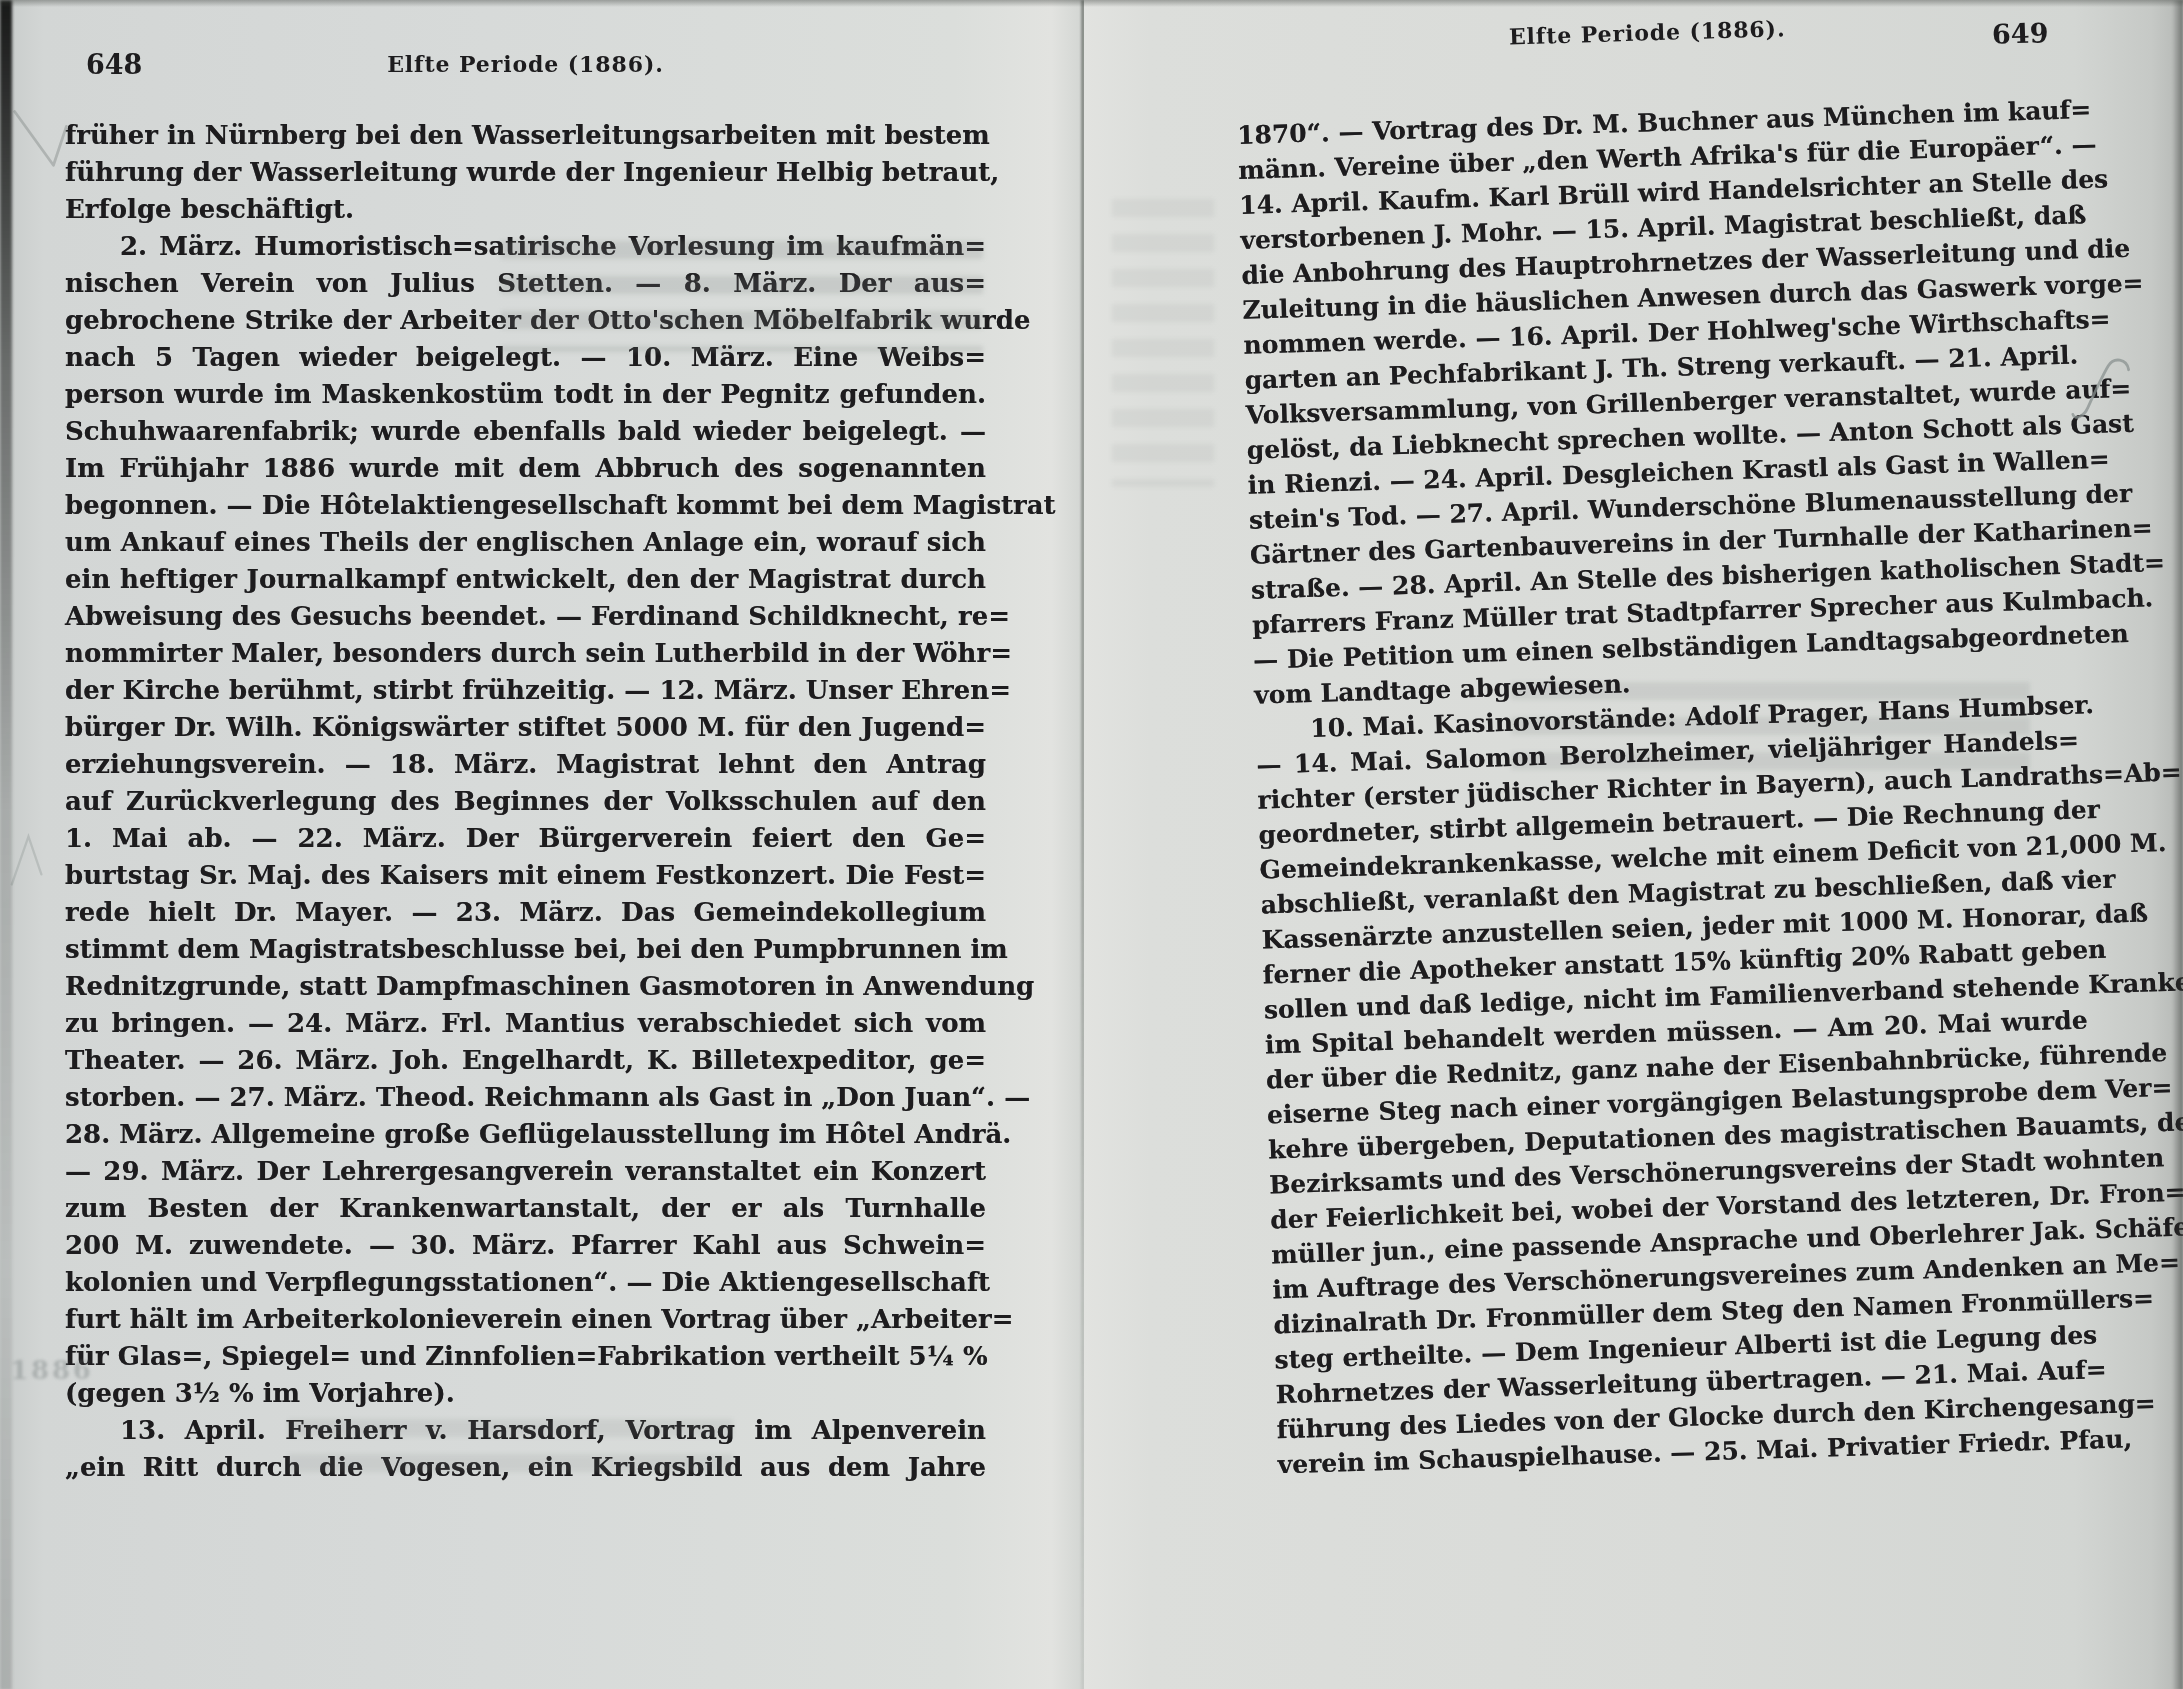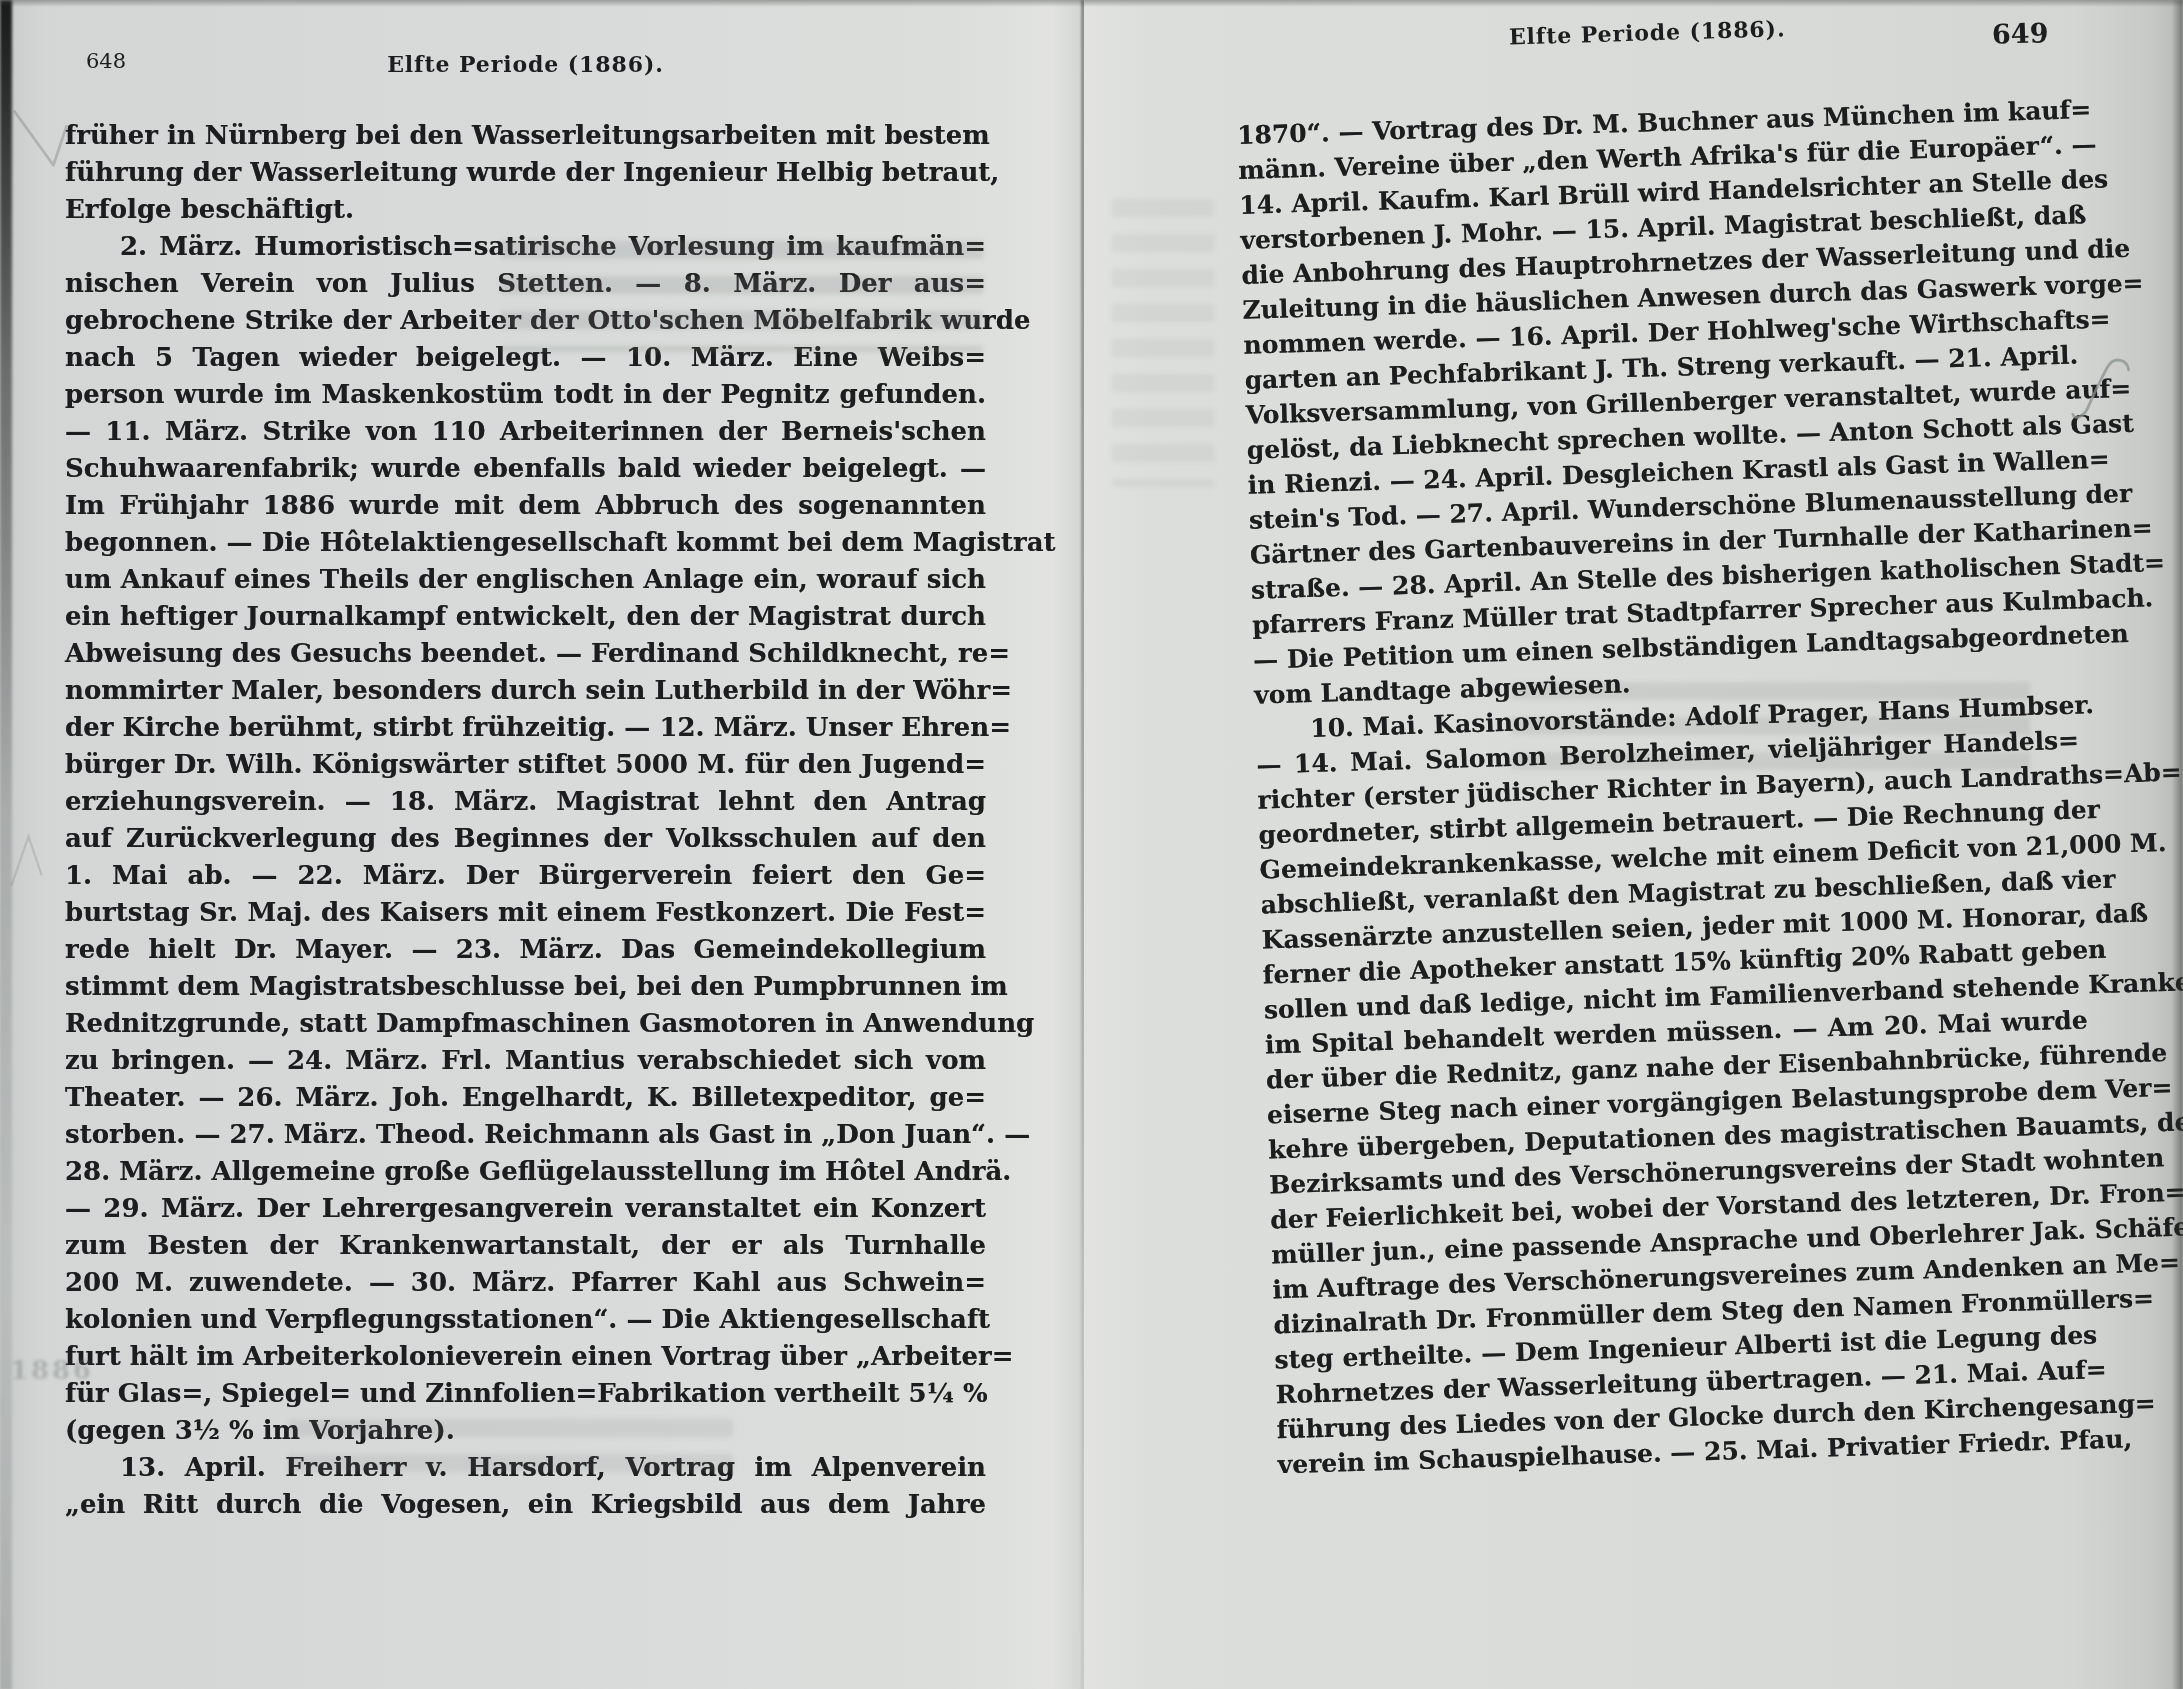--- a/index.html
+++ b/index.html
@@ -32,21 +32,21 @@
   .edge-right{
     position:absolute;right:0;top:0;width:11px;height:100%;
     background:linear-gradient(to left,rgba(50,54,50,.5),rgba(50,54,50,0));
     filter:blur(0.9px);
   }
   .edge-top{
     position:absolute;left:0;top:0;width:100%;height:7.4px;
     background:linear-gradient(to bottom,rgba(60,64,60,.4),rgba(60,64,60,0));
   }
   .page-head-left{position:absolute;left:65px;top:45px;width:921px;height:37px;}
-  .pagenum-left{position:absolute;left:21px;top:3.7px;font-size:21px;font-weight:normal;}
+  .pagenum-left{position:absolute;left:21px;top:3.7px;font-size:27px;font-weight:bold;}
   .runhead{
     position:absolute;left:0;top:5.6px;width:100%;
     text-align:center;font-size:22px;font-weight:bold;letter-spacing:0.9px;
   }
   .rp-rotor{
     position:absolute;left:1234px;top:32px;width:826px;
     transform:rotate(-1.75deg);transform-origin:0 0;
   }
   .page-head-right{position:relative;width:100%;height:32px;}
   .pagenum-right{position:absolute;right:12px;top:10.2px;font-size:27px;font-weight:bold;}
@@ -89,21 +89,20 @@
     </div>
     <div class="text-block tb-left" id="left-lines">
         <div class="line">früher in Nürnberg bei den Wasserleitungsarbeiten mit bestem</div>
         <div class="line">führung der Wasserleitung wurde der Ingenieur Helbig betraut,</div>
         <div class="line short">Erfolge beschäftigt.</div>
         <div class="line indent">2. März. Humoristisch=satirische Vorlesung im kaufmän=</div>
         <div class="line">nischen Verein von Julius Stetten. — 8. März. Der aus=</div>
         <div class="line">gebrochene Strike der Arbeiter der Otto'schen Möbelfabrik wurde</div>
         <div class="line">nach 5 Tagen wieder beigelegt. — 10. März. Eine Weibs=</div>
         <div class="line">person wurde im Maskenkostüm todt in der Pegnitz gefunden.</div>
-        <div class="line">— 11. März. Strike von 110 Arbeiterinnen der Berneis'schen</div>
         <div class="line">Schuhwaarenfabrik; wurde ebenfalls bald wieder beigelegt. —</div>
         <div class="line">Im Frühjahr 1886 wurde mit dem Abbruch des sogenannten</div>
         <div class="line">begonnen. — Die Hôtelaktiengesellschaft kommt bei dem Magistrat</div>
         <div class="line">um Ankauf eines Theils der englischen Anlage ein, worauf sich</div>
         <div class="line">ein heftiger Journalkampf entwickelt, den der Magistrat durch</div>
         <div class="line">Abweisung des Gesuchs beendet. — Ferdinand Schildknecht, re=</div>
         <div class="line">nommirter Maler, besonders durch sein Lutherbild in der Wöhr=</div>
         <div class="line">der Kirche berühmt, stirbt frühzeitig. — 12. März. Unser Ehren=</div>
         <div class="line">bürger Dr. Wilh. Königswärter stiftet 5000 M. für den Jugend=</div>
         <div class="line">erziehungsverein. — 18. März. Magistrat lehnt den Antrag</div>

